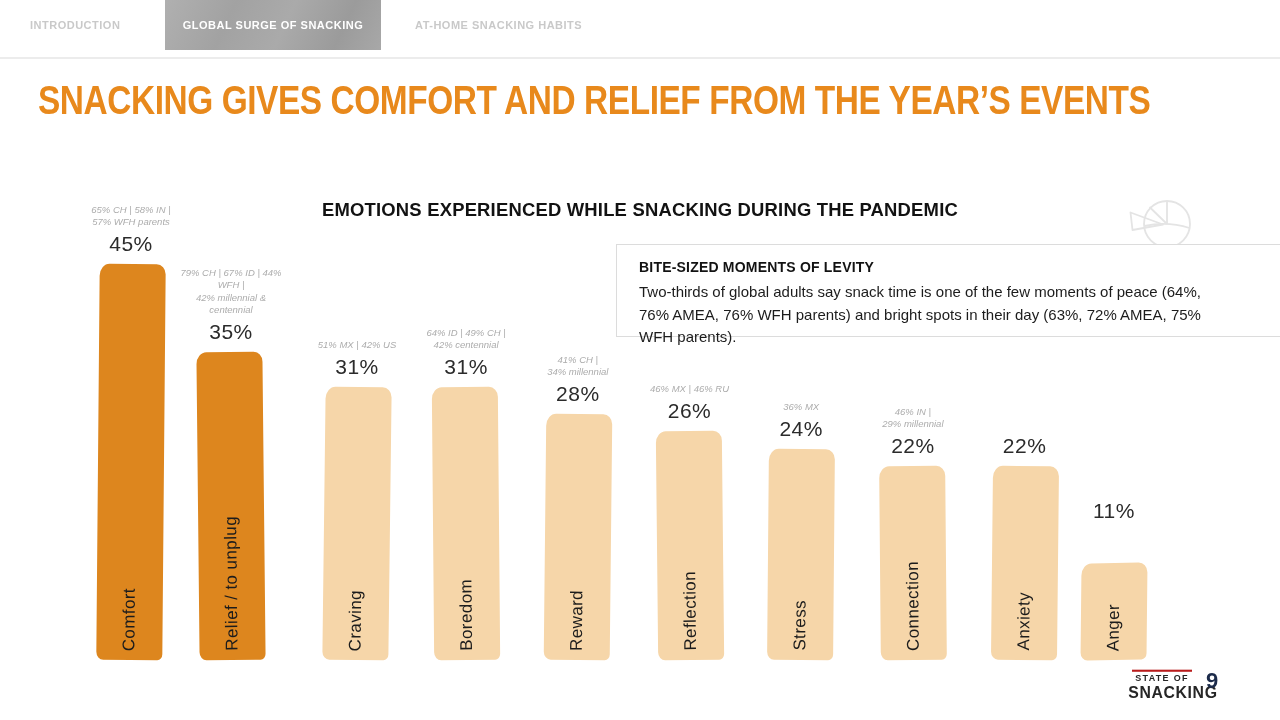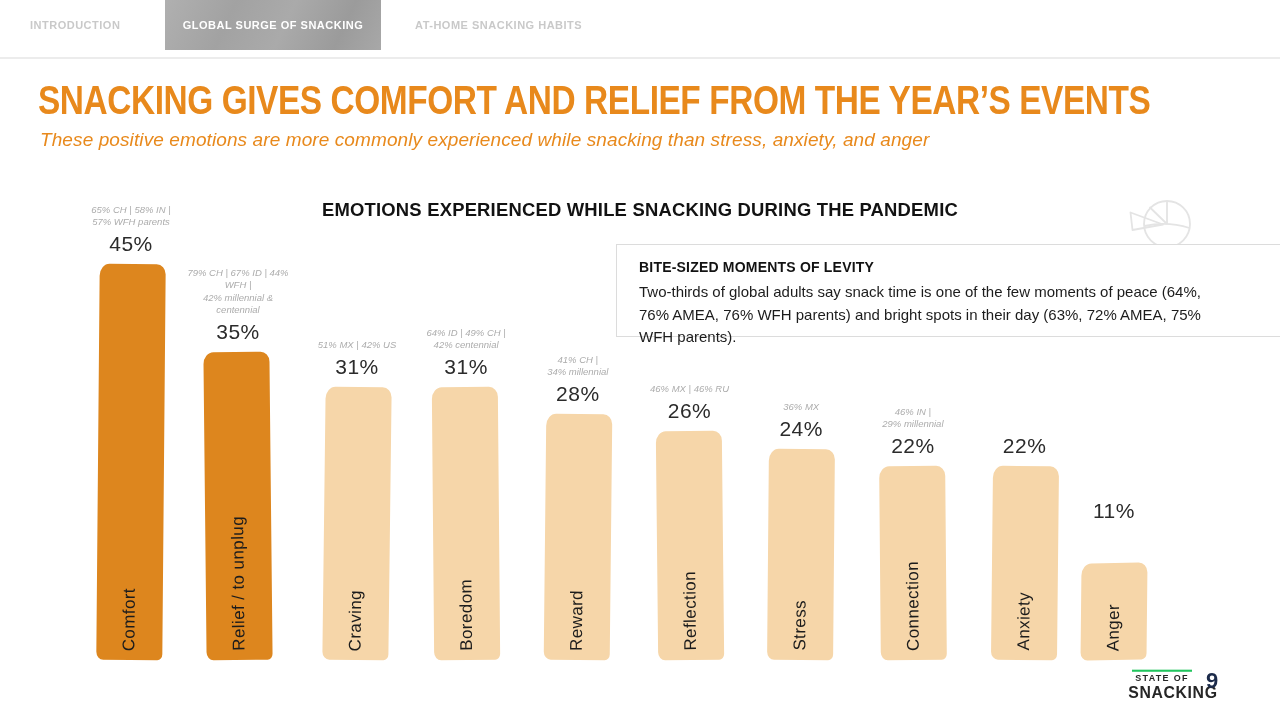--- a/index.html
+++ b/index.html
@@ -54,41 +54,40 @@
   .bar { position: relative; width: 66px;
     border-radius: 10px 9px 5px 7px / 12px 10px 6px 8px; }
   .bar-label { position: absolute; bottom: 9px; left: 50%;
     transform: translateX(-50%) rotate(180deg); writing-mode: vertical-rl;
     font-size: 17px; color: #1c1c1c; letter-spacing: .4px; white-space: nowrap; }
 
   
   .footer-logo { position: absolute; left: 1129px; top: 667px; width: 66px;
     text-align: center; color: #262626; }
   .logo-top { display: inline-block; font-size: 9px; font-weight: bold;
-    letter-spacing: 1.3px; border-top: 2px solid #22c55e; padding: 1px 3px 0 3px;
+    letter-spacing: 1.3px; border-top: 2px solid #b91c1c; padding: 1px 3px 0 3px;
     transform: scaleY(1.05); }
   .logo-bottom { font-size: 15.5px; font-weight: bold; letter-spacing: .6px;
     margin-top: -1px; transform: scale(1.02, 1.08); }
   .page-number { position: absolute; left: 1206px; top: 668px; font-size: 22px;
     font-weight: bold; color: #1c2b4a; }
 </style>
 </head>
 <body>
 
 <div class="slide">
 
   <div class="top-nav">
     <div class="tab t0">INTRODUCTION</div>
     <div class="tab active">GLOBAL SURGE OF SNACKING</div>
     <div class="tab t2">AT-HOME SNACKING HABITS</div>
   </div>
   <div class="nav-divider"></div>
 
   <div class="page-title">SNACKING GIVES COMFORT AND RELIEF FROM THE YEAR’S EVENTS</div>
-  <div class="page-subtitle">These positive emotions are more commonly experienced while snacking than stress, anxiety, and anger</div>
 
   <div class="chart-title">EMOTIONS EXPERIENCED WHILE SNACKING DURING THE PANDEMIC</div>
 
   <svg class="pie-icon" width="72" height="52" viewBox="0 0 72 52">
     <g fill="none" stroke="#e4e4e4" stroke-width="1.8" stroke-linejoin="round">
       <circle cx="41" cy="26" r="23"></circle>
       <path d="M41 26 L41 3.5"></path>
       <path d="M41 26 L23.5 9"></path>
       <path d="M18.5 28 Q 41 23 63.5 30"></path>
       <path d="M4.5 14.5 L37 26.5 L6.5 32 Z"></path>
@@ -102,21 +101,21 @@
 
   <div class="bars" id="bars">
       <div class="bar-col" style="left: 75px;">
         <div class="bar-annotation">65% CH | 58% IN |
 57% WFH parents</div>
         <div class="bar-pct">45%</div>
         <div class="bar" style="height: 396px; background: rgb(221, 134, 30); transform: rotate(0.5deg);">
           <span class="bar-label">Comfort</span>
         </div>
       </div>
-      <div class="bar-col" style="left: 182px;">
+      <div class="bar-col" style="left: 175px;">
         <div class="bar-annotation">79% CH | 67% ID | 44% WFH |
 42% millennial &amp; centennial</div>
         <div class="bar-pct">35%</div>
         <div class="bar" style="height: 308px; background: rgb(221, 134, 30); transform: rotate(-0.6deg);">
           <span class="bar-label">Relief / to unplug</span>
         </div>
       </div>
       <div class="bar-col" style="left: 301px;">
         <div class="bar-annotation">51% MX | 42% US</div>
         <div class="bar-pct">31%</div>

